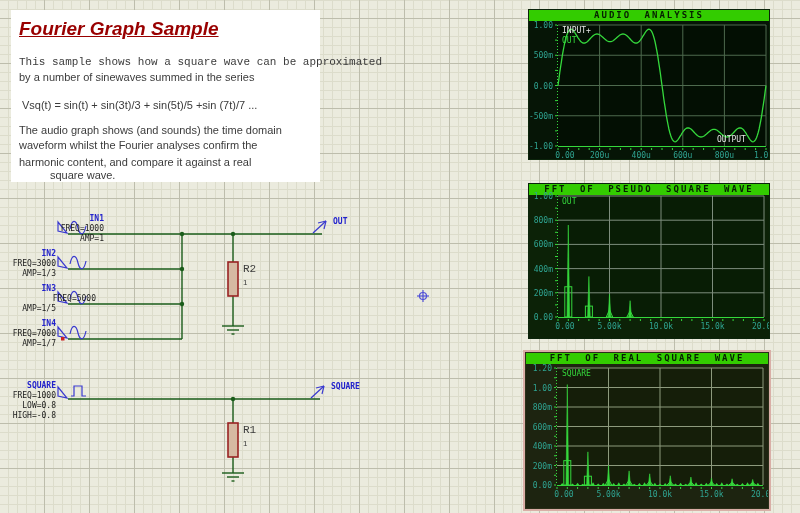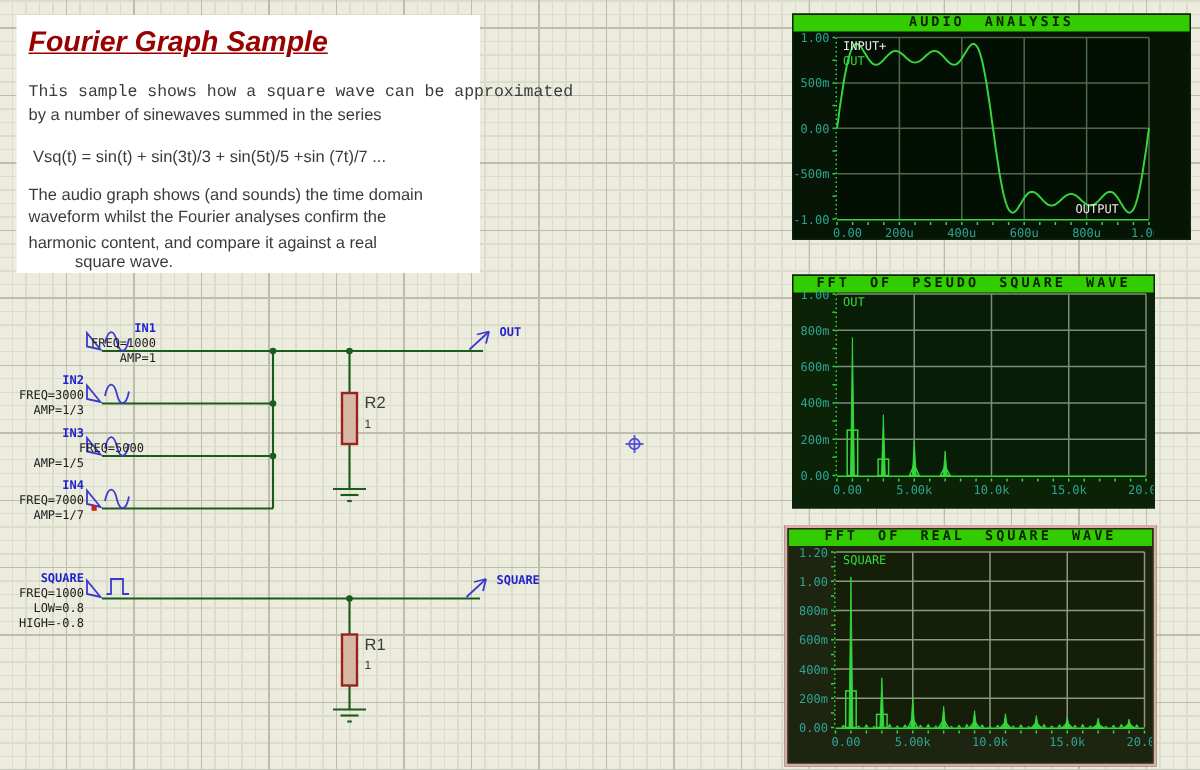--- a/index.html
+++ b/index.html
@@ -14,21 +14,21 @@
   .abs{position:absolute;}
   
   #infobox{left:11px;top:10px;width:309px;height:172px;background:#ffffff;}
   #info-title{left:8px;top:8px;font-size:19px;font-weight:bold;font-style:italic;
     text-decoration:underline;color:#990000;white-space:nowrap;}
   .body-line{font-size:11px;color:#3b3b3b;white-space:nowrap;line-height:15px;}
   
   .gen-line{font-family:"DejaVu Sans Mono", monospace;font-size:8px;color:#1c1c1c;
     white-space:nowrap;text-align:right;width:55px;}
   .gen-name{color:#2222cc;font-weight:bold;}
-  .ref-label{font-size:11px;color:#3c3c3c;font-family:Liberation Sans, sans-serif;}
+  .ref-label{font-size:11px;color:#3c3c3c;font-family:Liberation Mono, monospace;}
   .val-label{font-size:8px;color:#3c3c3c;font-family:"Liberation Sans",sans-serif;}
   .net-label{font-family:"DejaVu Sans Mono", monospace;font-size:8px;font-weight:bold;
     color:#2222cc;white-space:nowrap;}
   
   .graph-window{position:absolute;border:1px solid #0b240b;}
   .title-bar{position:absolute;left:0;top:0;right:0;height:11px;background:#33cc00;
     color:#062000;font-family:"DejaVu Sans Mono", monospace;font-size:9px;font-weight:bold;
     letter-spacing:2px;word-spacing:6px;text-align:center;line-height:11px;white-space:nowrap;overflow:hidden;}
   .graph-svg{position:absolute;left:0;top:0;}
   #g3wrap{left:523px;top:350px;width:242px;height:155px;border:3px solid #d9aea6;background:#1d2410;}
@@ -141,21 +141,21 @@
     </div>
 
   <div class="abs ref-label" style="left:243px;top:263px;">R2</div>
   <div class="abs val-label" style="left:243px;top:278px;">1</div>
   <div class="abs ref-label" style="left:243px;top:424px;">R1</div>
   <div class="abs val-label" style="left:243px;top:439px;">1</div>
 
   <div class="abs net-label" style="left:333px;top:217px;">OUT</div>
   <div class="abs net-label" style="left:331px;top:382px;">SQUARE</div>
 
-  <div class="graph-window" id="g1" style="left:528px;top:9px;width:240px;height:149px;background:#061506;padding-left:24px;">
+  <div class="graph-window" id="g1" style="left:528px;top:9px;width:240px;height:149px;background:#061506;">
     <div class="title-bar">AUDIO ANALYSIS</div>
   <svg width="240" height="149" class="graph-svg">
         <rect x="29" y="15" width="208" height="121" fill="#030f03"></rect>
         <line x1="70.6" y1="15" x2="70.6" y2="136" stroke="#4e6a4e" stroke-width="1"></line>
         <line x1="112.2" y1="15" x2="112.2" y2="136" stroke="#4e6a4e" stroke-width="1"></line>
         <line x1="153.8" y1="15" x2="153.8" y2="136" stroke="#4e6a4e" stroke-width="1"></line>
         <line x1="195.4" y1="15" x2="195.4" y2="136" stroke="#4e6a4e" stroke-width="1"></line>
         <line x1="237" y1="15" x2="237" y2="136" stroke="#4e6a4e" stroke-width="1"></line>
         <line x1="29" y1="15" x2="237" y2="15" stroke="#4e6a4e" stroke-width="1"></line>
         <line x1="29" y1="45.25" x2="237" y2="45.25" stroke="#4e6a4e" stroke-width="1"></line>

